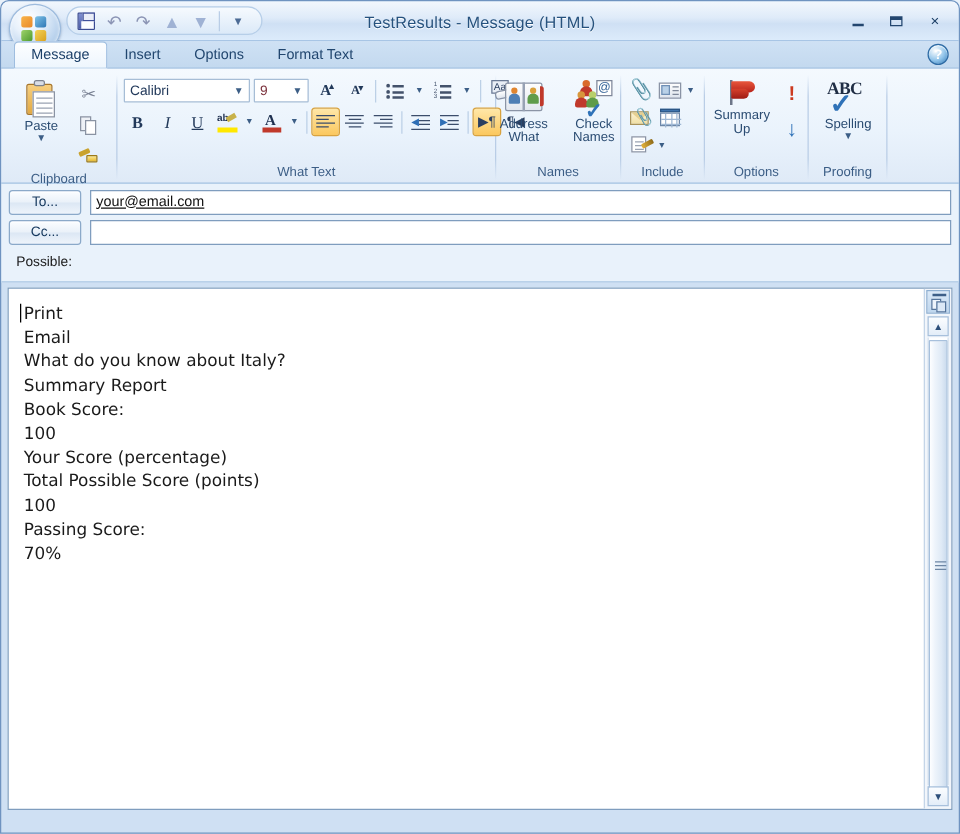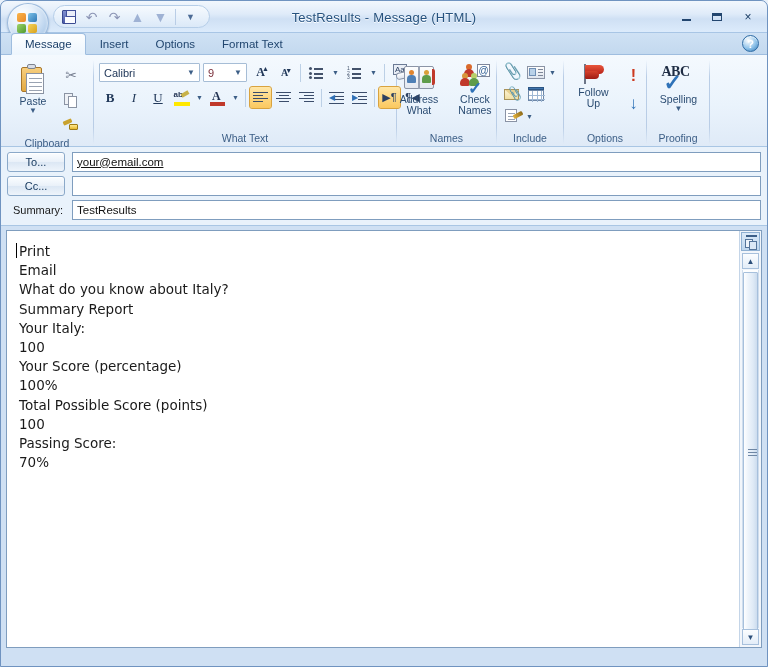--- a/index.html
+++ b/index.html
@@ -671,21 +671,21 @@
     <div class="group-sep"></div>
 
     <div class="group" style="width:82px">
       <div class="group-body" style="padding-top:4px;justify-content:center;gap:2px;">
         <div class="bigbtn" style="width:42px">
           <span class="ico-flag">
               <span class="pole"></span>
               <span class="f1"></span>
               <span class="f2"></span>
             </span>
-          <span class="lbl">Follow</span>
+          <span class="lbl">Summary</span>
           <span class="lbl" style="margin-top:0">Up</span>
         </div>
         <div style="display:flex;flex-direction:column;gap:6px;margin-top:4px;">
           <div class="smbtn">
               <span class="ico-bang">!</span>
             </div>
           <div class="smbtn">
               <span class="ico-downarrow">↓</span>
             </div>
         </div>
@@ -721,29 +721,26 @@
     </div>
     <div class="hrow">
       <div class="fieldbtn">
           <span>Cc...</span>
         </div>
       <div class="finput">
         <span></span>
       </div>
     </div>
     <div class="hrow">
-      <div class="sublabel">Summary:</div>
-      <div class="finput">
-        <span>TestResults</span>
-      </div>
+      <div class="sublabel">Possible:</div>
     </div>
   </div>
 
   <div class="bodyarea">
-    <div class="bodytext" id="body-text"><div class="caret-line">Print</div><div>Email</div><div>What do you know about Italy?</div><div>Summary Report</div><div>Your Italy:</div><div>100</div><div>Your Score (percentage)</div><div>100%</div><div>Total Possible Score (points)</div><div>100</div><div>Passing Score:</div><div>70%</div></div>
+    <div class="bodytext" id="body-text"><div class="caret-line">Print</div><div>Email</div><div>What do you know about Italy?</div><div>Summary Report</div><div>Book Score:</div><div>100</div><div>Your Score (percentage)</div><div>Total Possible Score (points)</div><div>100</div><div>Passing Score:</div><div>70%</div></div>
 
     <div class="scrollcol">
       <div class="ribbon-toggle">
         <span class="m1"></span>
           <span class="pg1"></span>
           <span class="pg2"></span>
       </div>
       <div class="sb-up">▲</div>
       <div class="sb-track">
         <div class="sb-thumb">

